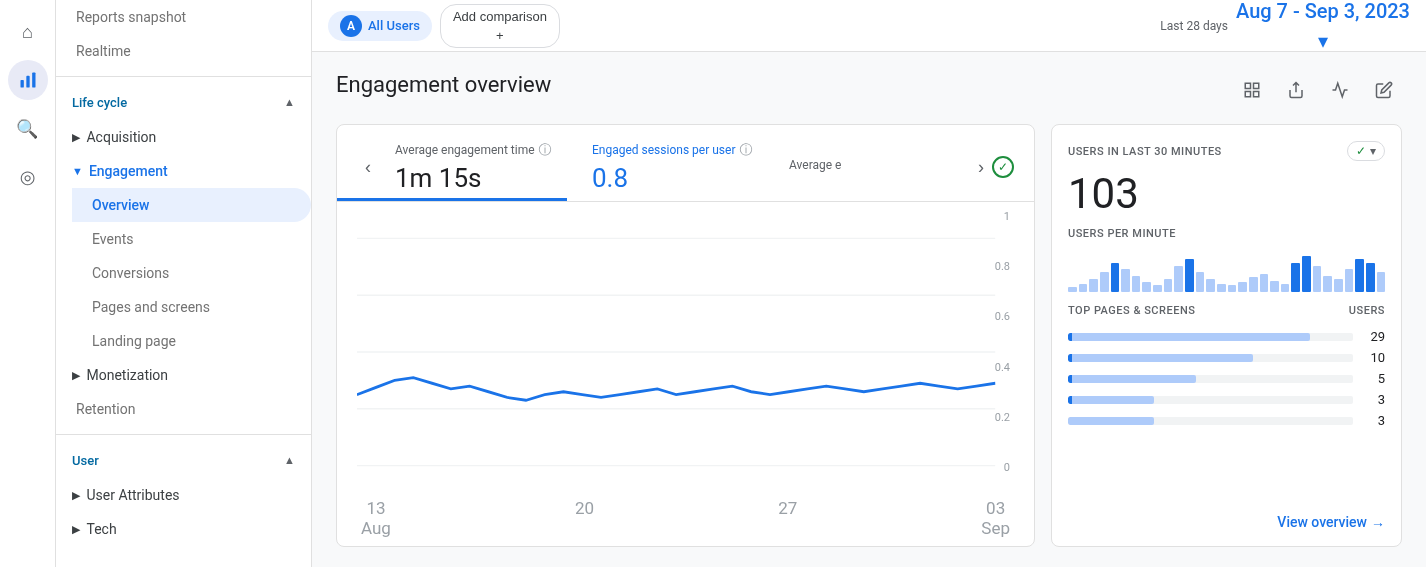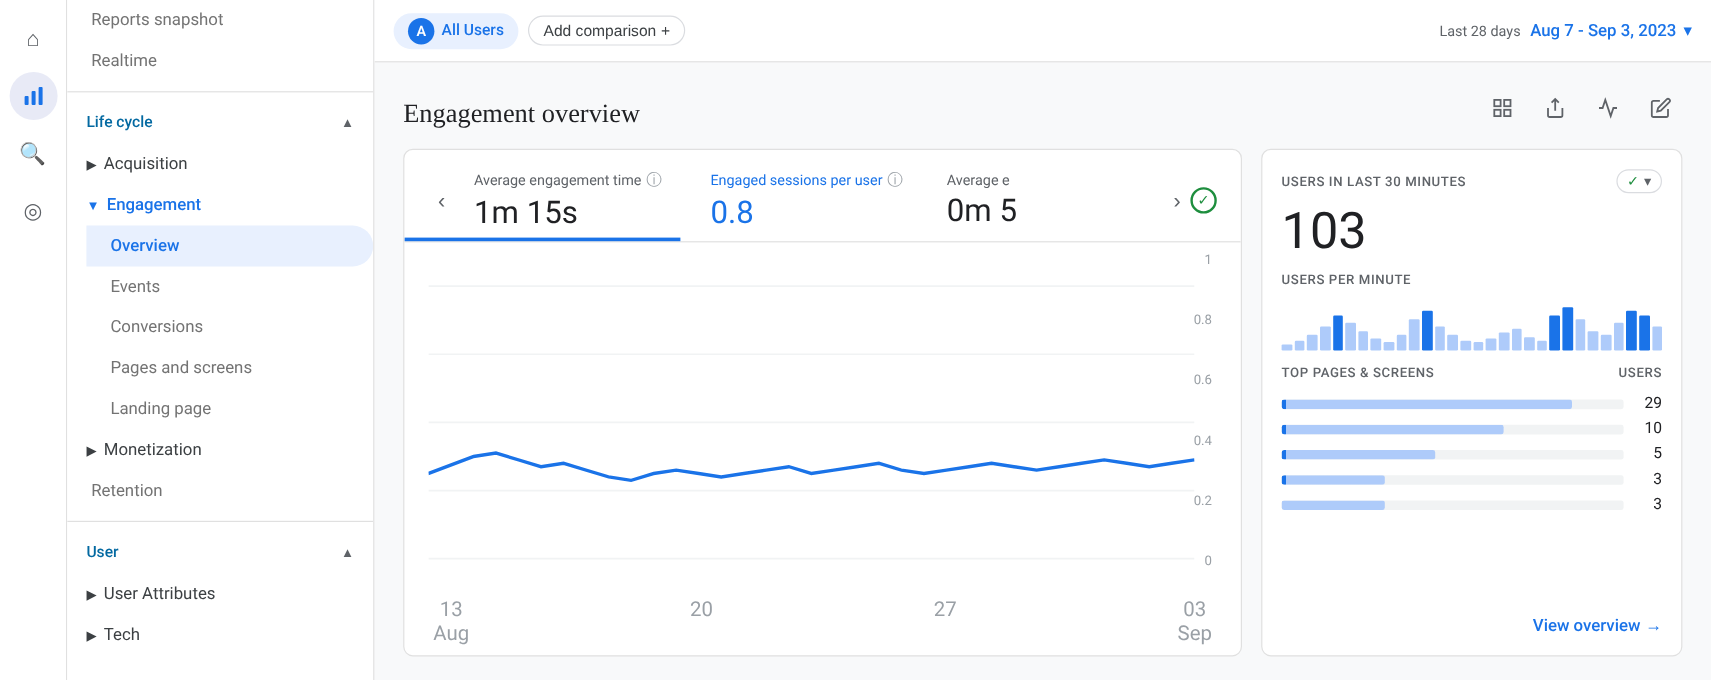--- a/index.html
+++ b/index.html
@@ -136,36 +136,38 @@
       display: flex;
       align-items: center;
       gap: 4px;
       border: 1.5px solid #dadce0;
       border-radius: 16px;
       padding: 4px 12px;
       font-size: 13px;
       color: #3c4043;
       background: #fff;
       cursor: pointer;
+      flex-direction: column;
     }
     .topbar-right {
       display: flex;
       align-items: center;
       gap: 8px;
       font-size: 13px;
       color: #5f6368;
     }
     .date-range {
       display: flex;
       align-items: center;
       gap: 6px;
-      font-size: 14px;
+      font-size: 20px;
       font-weight: 500;
       color: #1a73e8;
       cursor: pointer;
+      flex-direction: column;
     }
     .last-days {
       font-size: 12px;
       color: #5f6368;
     }
 
     
     .content-area {
       flex: 1;
       padding: 20px 24px;
@@ -380,23 +382,22 @@
       font-size: 14px;
       font-weight: 500;
       cursor: pointer;
       margin-top: auto;
       justify-content: flex-end;
     }
 
     
     .page-header {
       display: flex;
-      align-items: flex-end;
+      align-items: flex-start;
       justify-content: space-between;
-      font-family: Liberation Serif, serif;
     }
     .page-actions {
       display: flex;
       gap: 8px;
       align-items: center;
     }
     .action-icon {
       width: 36px;
       height: 36px;
       border-radius: 50%;
@@ -572,21 +573,20 @@
             <div class="metric-label active">
               <span>Engaged sessions per user</span>
               <span style="color:#9aa0a6;font-size:13px;">ⓘ</span>
             </div>
             <div class="metric-value active">0.8</div>
           </div>
           <div class="metric-item">
             <div class="metric-label">
               <span>Average e</span>
             </div>
-            <div class="metric-value">0m 5</div>
           </div>
           <button class="nav-arrow">›</button>
           <div class="check-icon">✓</div>
           <div class="metric-underline"></div>
         </div>
 
         <div class="chart-area">
           <svg class="chart-svg" viewBox="0 0 700 200" preserveAspectRatio="none">
 
             <line x1="0" y1="20" x2="680" y2="20" stroke="#f1f3f4" stroke-width="1"></line>

